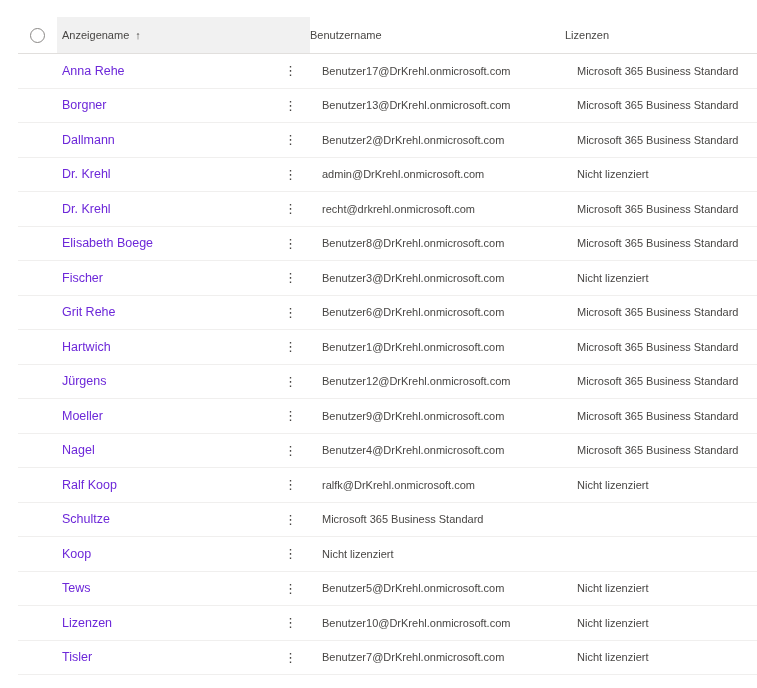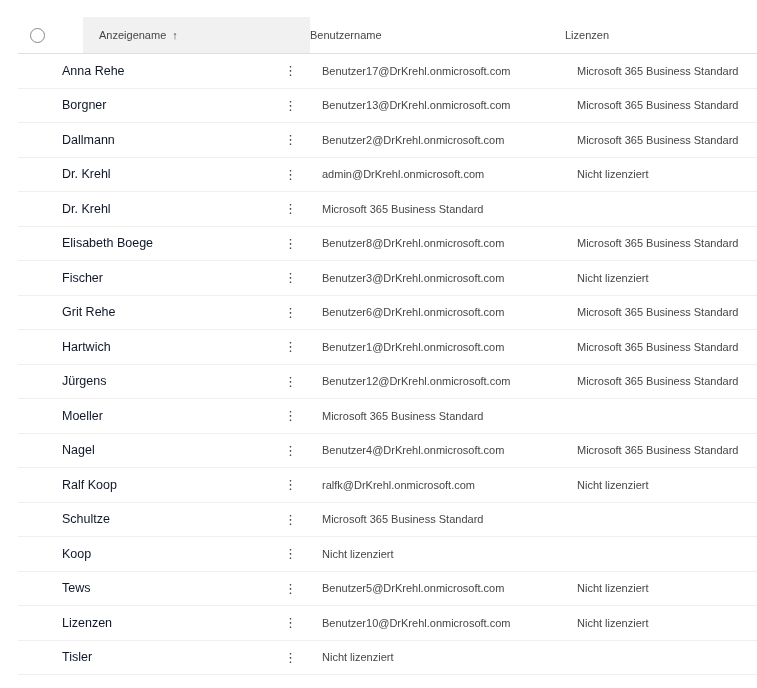--- a/index.html
+++ b/index.html
@@ -27,22 +27,21 @@
   .header-cell {
     height: 100%;
     display: flex;
     align-items: center;
     font-size: 11px;
     color: #484644;
     cursor: pointer;
   }
   .header-cell.name-header {
     background: #f1f1f1;
-    padding-left: 16px;
-    margin-left: 26px;
+    padding-left: 5px;
   }
   .sort-arrow {
     margin-left: 6px;
     font-size: 11px;
     color: #484644;
   }
   .select-cell {
     display: flex;
     align-items: center;
     justify-content: center;
@@ -63,21 +62,21 @@
   .name-cell {
     height: 100%;
     display: flex;
     align-items: center;
     justify-content: space-between;
     padding-left: 5px;
     padding-right: 8px;
   }
   .display-name {
     font-size: 12.5px;
-    color: #0f172a;
+    color: #6d28d9;
     cursor: pointer;
     white-space: nowrap;
   }
   .kebab {
     font-size: 13px;
     line-height: 13px;
     color: #484644;
     cursor: pointer;
     padding: 2px 5px;
     letter-spacing: 0;
@@ -152,20 +151,21 @@
       <div class="sub-cell">admin@DrKrehl.onmicrosoft.com</div>
       <div class="sub-cell">Nicht lizenziert</div>
     </div>
 
     <div class="grid-row data-row">
       <div class="select-cell"></div>
       <div class="name-cell">
         <span class="display-name">Dr. Krehl</span>
         <span class="kebab">⋮</span>
       </div>
+      <div class="sub-cell">recht@drkrehl.onmicrosoft.com</div>
       <div class="sub-cell">Microsoft 365 Business Standard</div>
     </div>
 
     <div class="grid-row data-row">
       <div class="select-cell"></div>
       <div class="name-cell">
         <span class="display-name">Elisabeth Boege</span>
         <span class="kebab">⋮</span>
       </div>
       <div class="sub-cell">Benutzer8@DrKrehl.onmicrosoft.com</div>
@@ -211,20 +211,21 @@
       <div class="sub-cell">Benutzer12@DrKrehl.onmicrosoft.com</div>
       <div class="sub-cell">Microsoft 365 Business Standard</div>
     </div>
 
     <div class="grid-row data-row">
       <div class="select-cell"></div>
       <div class="name-cell">
         <span class="display-name">Moeller</span>
         <span class="kebab">⋮</span>
       </div>
+      <div class="sub-cell">Benutzer9@DrKrehl.onmicrosoft.com</div>
       <div class="sub-cell">Microsoft 365 Business Standard</div>
     </div>
 
     <div class="grid-row data-row">
       <div class="select-cell"></div>
       <div class="name-cell">
         <span class="display-name">Nagel</span>
         <span class="kebab">⋮</span>
       </div>
       <div class="sub-cell">Benutzer4@DrKrehl.onmicrosoft.com</div>
@@ -278,17 +279,18 @@
       <div class="sub-cell">Benutzer10@DrKrehl.onmicrosoft.com</div>
       <div class="sub-cell">Nicht lizenziert</div>
     </div>
 
     <div class="grid-row data-row">
       <div class="select-cell"></div>
       <div class="name-cell">
         <span class="display-name">Tisler</span>
         <span class="kebab">⋮</span>
       </div>
+      <div class="sub-cell">Benutzer7@DrKrehl.onmicrosoft.com</div>
       <div class="sub-cell">Nicht lizenziert</div>
     </div>
   </div>
 
 </div>
 
 </body></html>

